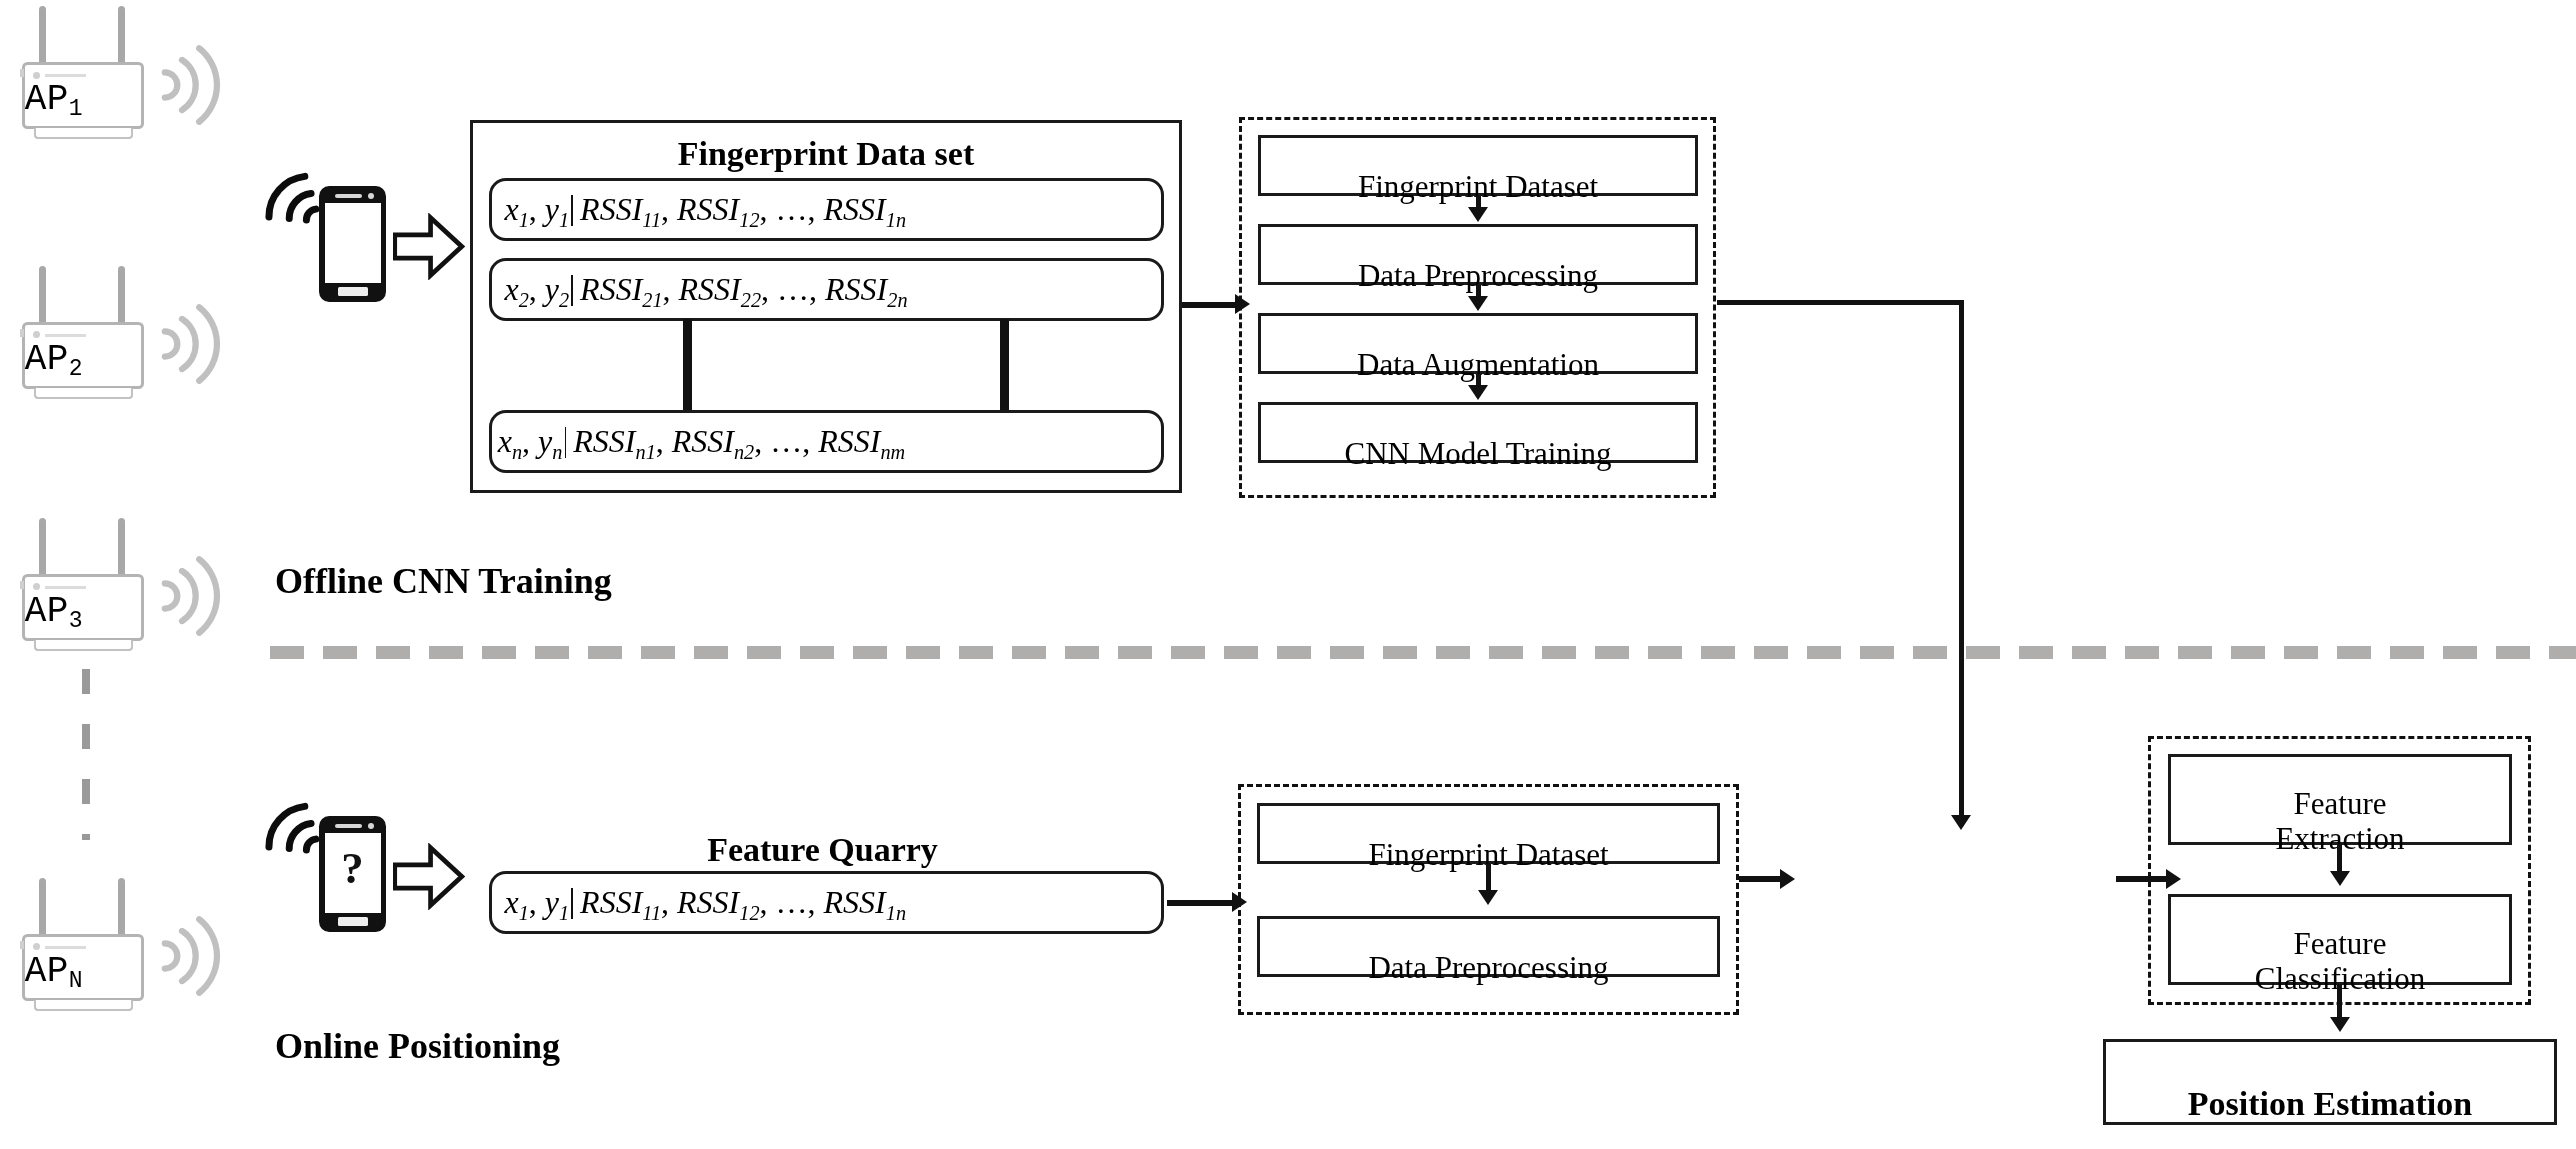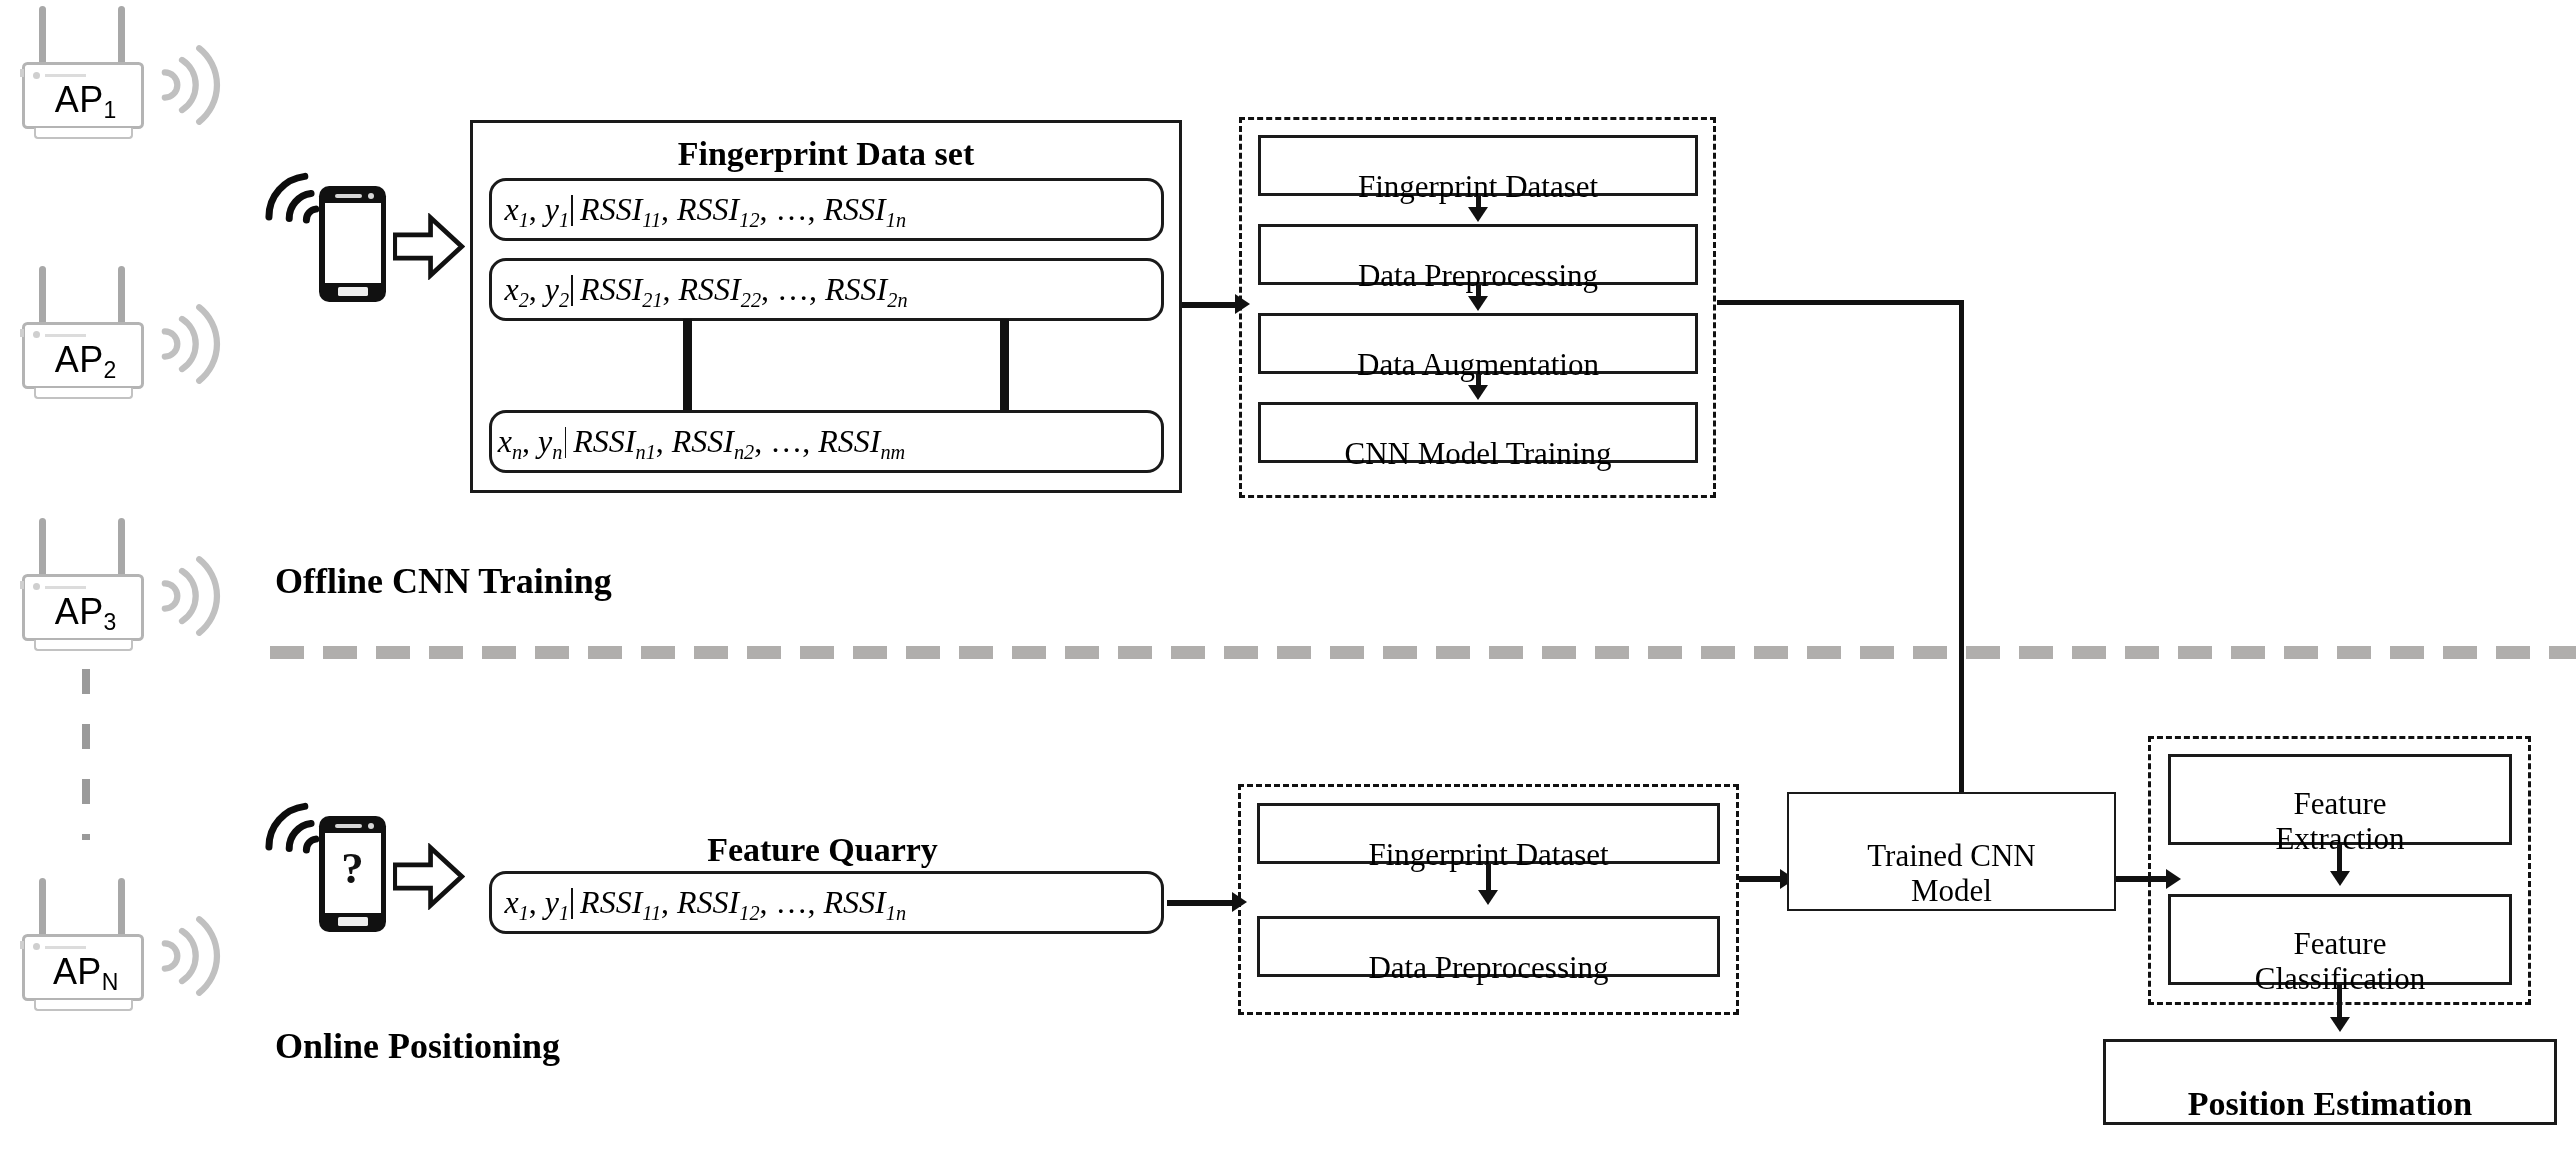--- a/index.html
+++ b/index.html
@@ -81,23 +81,22 @@
     border-top: none;
     border-radius: 0 0 3.9px 3.9px;
     background: #fff;
     box-sizing: border-box;
   }
   .ap-label {
     position: absolute;
     top: 17px;
     left: 0;
     width: 122px;
-    text-align: center;
     font-size: 36px;
-    font-family: Liberation Sans, sans-serif;
+    font-family: Liberation Mono, monospace;
     line-height: 1;
     letter-spacing: 0.4px;
   }
   .ap-label sub {
     font-size: 23px;
     vertical-align: baseline;
     position: relative;
     top: 5.5px;
   }
 
@@ -491,24 +490,20 @@
   <div class="vline" style="left:1486px; top:864px; width:4.7px; height:33px;"></div>
   <div class="arrow-d" style="left:1478px; top:890px;"></div>
 
   <div class="solid-box thick" style="left:1257px; top:916px; width:463px; height:61px;">
     <span class="box-text">Data Preprocessing</span>
   </div>
 
   <div class="hline" style="left:1739px; top:876px; width:47px; height:5.5px;"></div>
   <div class="arrow-r" style="left:1780px; top:869px;"></div>
 
-  <div class="solid-box" style="left:1787px; top:792px; width:329px; height:119px;">
-    <span class="box-text">Trained CNN
-Model</span>
-  </div>
 
   <div class="hline" style="left:2116px; top:876px; width:55px; height:5.5px;"></div>
   <div class="arrow-r" style="left:2166px; top:869px;"></div>
 
   <div class="dashed-box" style="left:2148px; top:736px; width:383px; height:269px;"></div>
 
   <div class="solid-box thick" style="left:2168px; top:754px; width:344px; height:91px;">
     <span class="box-text">Feature
 Extraction</span>
   </div>

